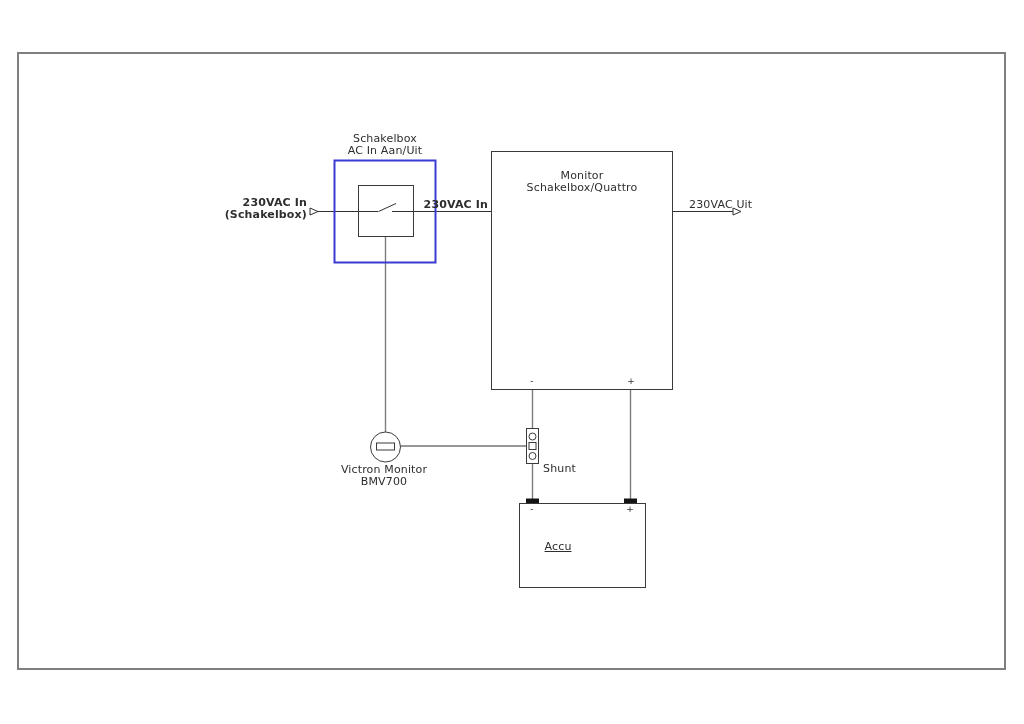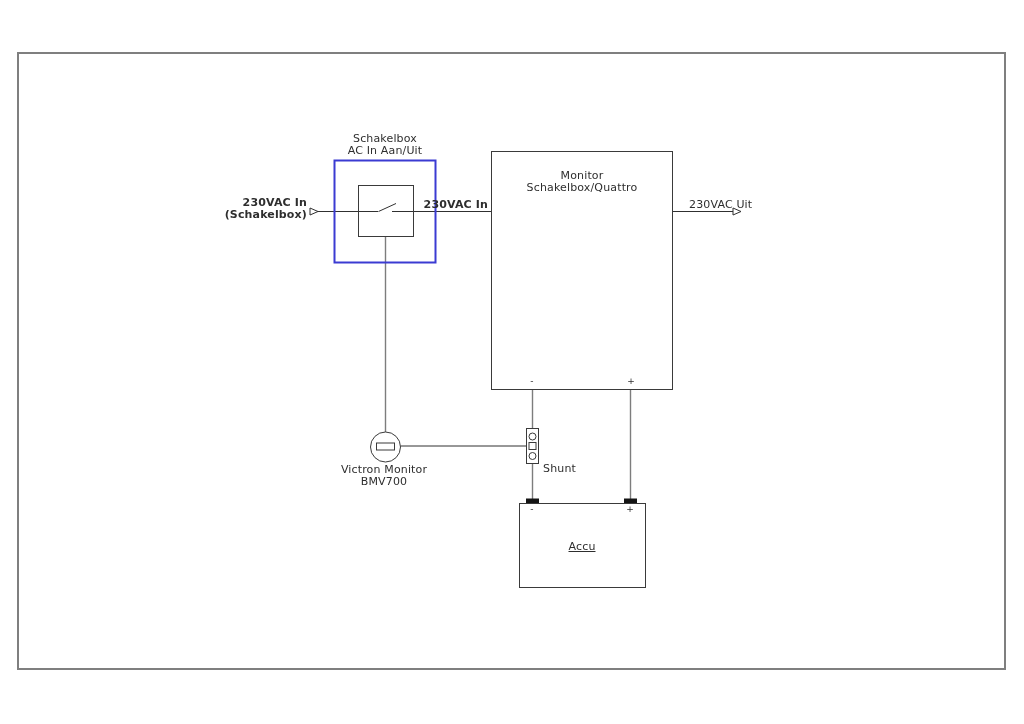--- a/index.html
+++ b/index.html
@@ -87,14 +87,14 @@
   <div class="lbl c" style="left:384px;top:464px;">
     <span>Victron Monitor</span>
     <span>BMV700</span>
   </div>
 
   <div class="lbl" style="left:543px;top:441px;margin-top:22px;">Shunt</div>
 
   <div class="lbl c term" style="left:532px;top:505px;">-</div>
   <div class="lbl c term" style="left:630px;top:505px;">+</div>
 
-  <div class="lbl c" style="left:582px;top:541px;text-decoration:underline;">Accu</div>
+  <div class="lbl c" style="left:558px;top:541px;text-decoration:underline;">Accu</div>
 </div>
 
 </body></html>

